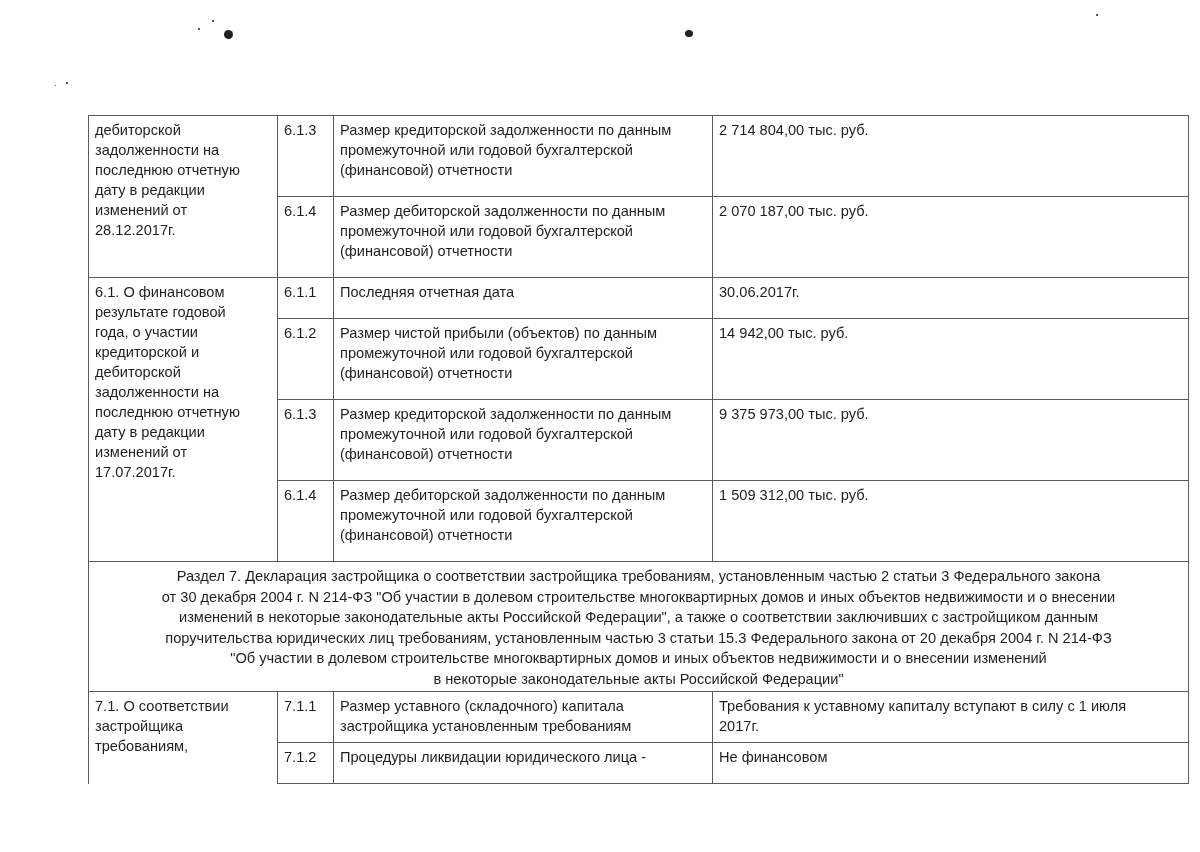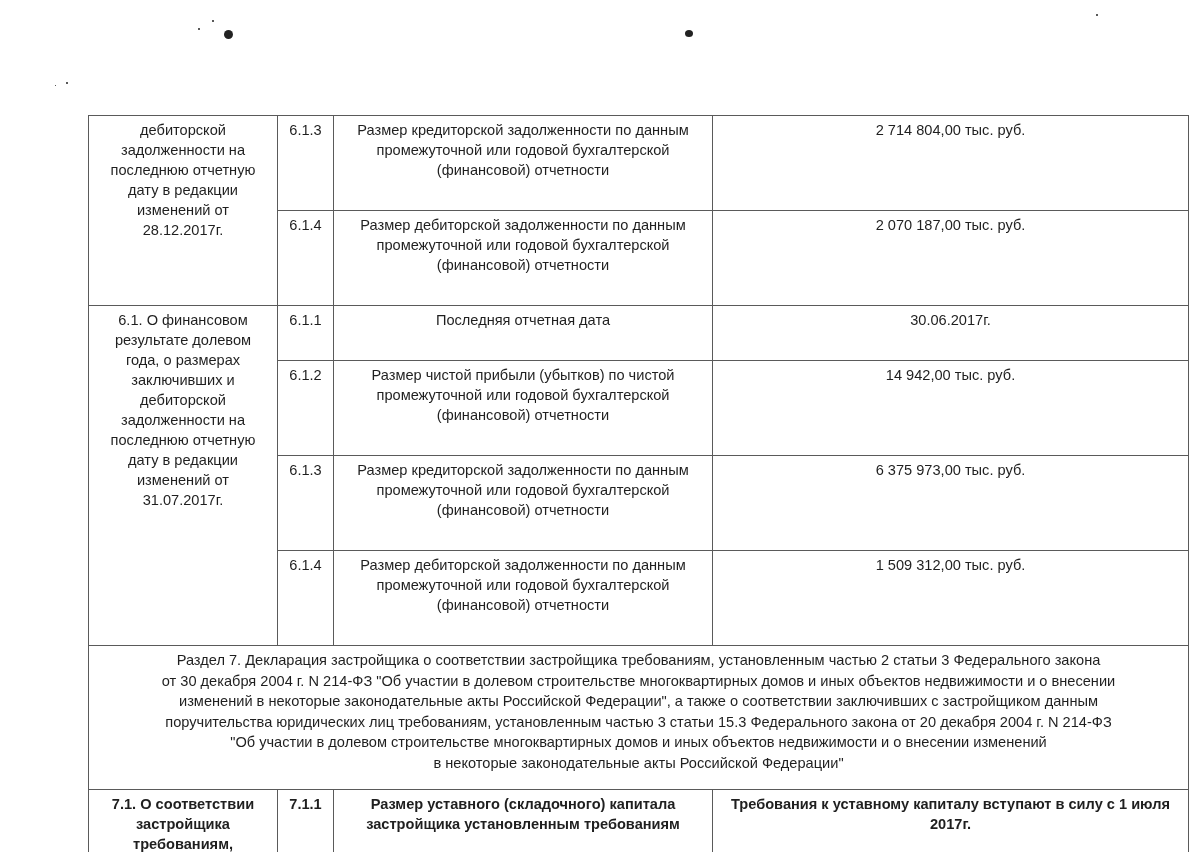--- a/index.html
+++ b/index.html
@@ -6,31 +6,31 @@
   body {
     width: 1200px; height: 852px; background: #ffffff; position: relative; overflow: hidden;
     font-family: "Liberation Sans", "DejaVu Sans", sans-serif; color: #1f1f1f;
   }
   .speck { position: absolute; background: #222; border-radius: 50%; }
   table.doc {
     position: absolute; left: 88px; top: 115px; width: 1100px;
     border-collapse: collapse; table-layout: fixed; font-size: 14.6px; line-height: 20px;
   }
   table.doc td {
-    border: 1.3px solid #5a5a5a; vertical-align: top; padding: 4px 6px 16px 6px; text-align: center;
+    border: 1.3px solid #5a5a5a; vertical-align: top; padding: 4px 6px 2px 6px;
   }
   col.c1 { width: 189px; }
   col.c2 { width: 56px; }
   col.c3 { width: 379px; }
   col.c4 { width: 476px; }
   td.section { text-align: center; padding: 8px 20px 6px 20px; line-height: 20.5px; }
   td.section div { white-space: nowrap; }
   tr.r3 td { height: 74px; }
   tr.r1 td { height: 34px; }
-  tr.r2 td { height: 44px; font-weight: bold; }
+  tr.r2 td { height: 44px; }
   .last-left { border-bottom: none !important; }
 </style>
 </head>
 <body>
 
 <div class="speck" style="left:224px;top:30px;width:9px;height:9px;"></div>
 <div class="speck" style="left:212px;top:20px;width:2px;height:2px;"></div>
 <div class="speck" style="left:198px;top:28px;width:2px;height:2px;"></div>
 <div class="speck" style="left:685px;top:30px;width:8px;height:7px;"></div>
 <div class="speck" style="left:66px;top:82px;width:2px;height:2px;"></div>
@@ -69,53 +69,53 @@
       <div>Размер дебиторской задолженности по данным</div>
       <div>промежуточной или годовой бухгалтерской</div>
       <div>(финансовой) отчетности</div>
     </td>
     <td>2 070 187,00 тыс. руб.</td>
   </tr>
 
   <tr class="r1">
     <td rowspan="4">
       <div>6.1. О финансовом</div>
-      <div>результате долевом</div>
-      <div>года, о размерах</div>
-      <div>заключивших и</div>
+      <div>результате годовой</div>
+      <div>года, о участии</div>
+      <div>кредиторской и</div>
       <div>дебиторской</div>
       <div>задолженности на</div>
       <div>последнюю отчетную</div>
       <div>дату в редакции</div>
       <div>изменений от</div>
-      <div>31.07.2017г.</div>
+      <div>17.07.2017г.</div>
     </td>
     <td>6.1.1</td>
     <td>
       <div>Последняя отчетная дата</div>
     </td>
     <td>30.06.2017г.</td>
   </tr>
   <tr class="r3">
     <td>6.1.2</td>
     <td>
-      <div>Размер чистой прибыли (убытков) по чистой</div>
+      <div>Размер чистой прибыли (объектов) по данным</div>
       <div>промежуточной или годовой бухгалтерской</div>
       <div>(финансовой) отчетности</div>
     </td>
     <td>14 942,00 тыс. руб.</td>
   </tr>
   <tr class="r3">
     <td>6.1.3</td>
     <td>
       <div>Размер кредиторской задолженности по данным</div>
       <div>промежуточной или годовой бухгалтерской</div>
       <div>(финансовой) отчетности</div>
     </td>
-    <td>6 375 973,00 тыс. руб.</td>
+    <td>9 375 973,00 тыс. руб.</td>
   </tr>
   <tr class="r3">
     <td>6.1.4</td>
     <td>
       <div>Размер дебиторской задолженности по данным</div>
       <div>промежуточной или годовой бухгалтерской</div>
       <div>(финансовой) отчетности</div>
     </td>
     <td>1 509 312,00 тыс. руб.</td>
   </tr>

